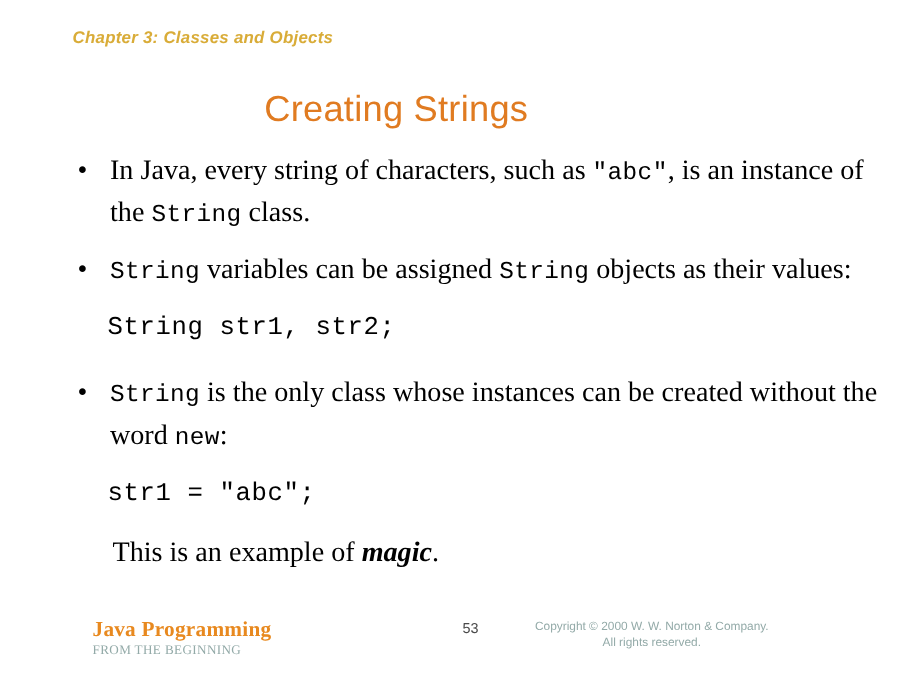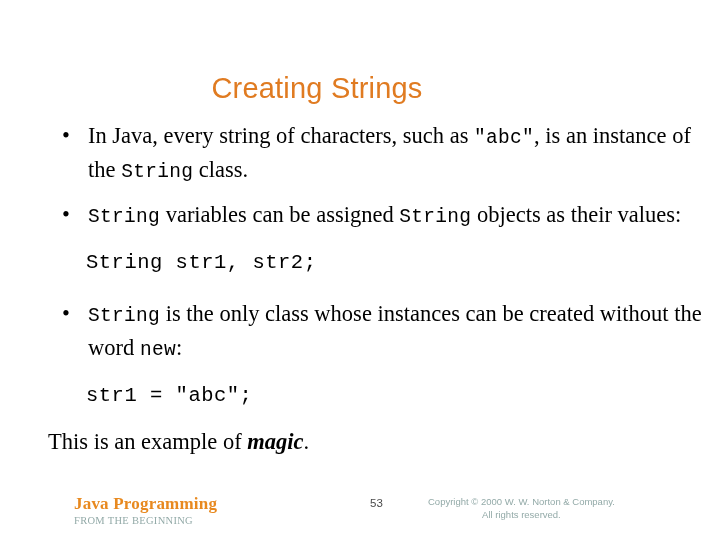--- a/index.html
+++ b/index.html
@@ -81,21 +81,21 @@
   .code-line {
     padding-left: 86px;
     font-family: "Liberation Mono", "DejaVu Sans Mono", monospace;
     font-size: 20.5px;
     line-height: 30px;
     letter-spacing: 0.5px;
     color: #000000;
   }
 
   .plain-line {
-    padding-left: 48px;
+    padding-left: 90px;
     font-size: 22.5px;
     line-height: 31px;
     color: #000000;
   }
 
   code, .mono {
     font-family: "Liberation Mono", "DejaVu Sans Mono", monospace;
     font-size: 19.5px;
     letter-spacing: 0.3px;
   }
@@ -155,20 +155,21 @@
     color: #93aaa8;
     white-space: nowrap;
     text-align: center;
   }
 </style>
 </head>
 <body>
 
 <div id="slide">
 
+  <div class="chapter-header">Chapter 3: Classes and Objects</div>
 
   <div class="slide-title">Creating Strings</div>
 
   <div class="body-area">
 
     <div class="bullet-row">
       <span class="bullet-mark">•</span>
       <span class="bullet-text"><span>In Java, every string of characters, such as </span><code class="mono">"abc"</code><span>, is an instance of the </span><code class="mono">String</code><span> class.</span></span>
     </div>
 

